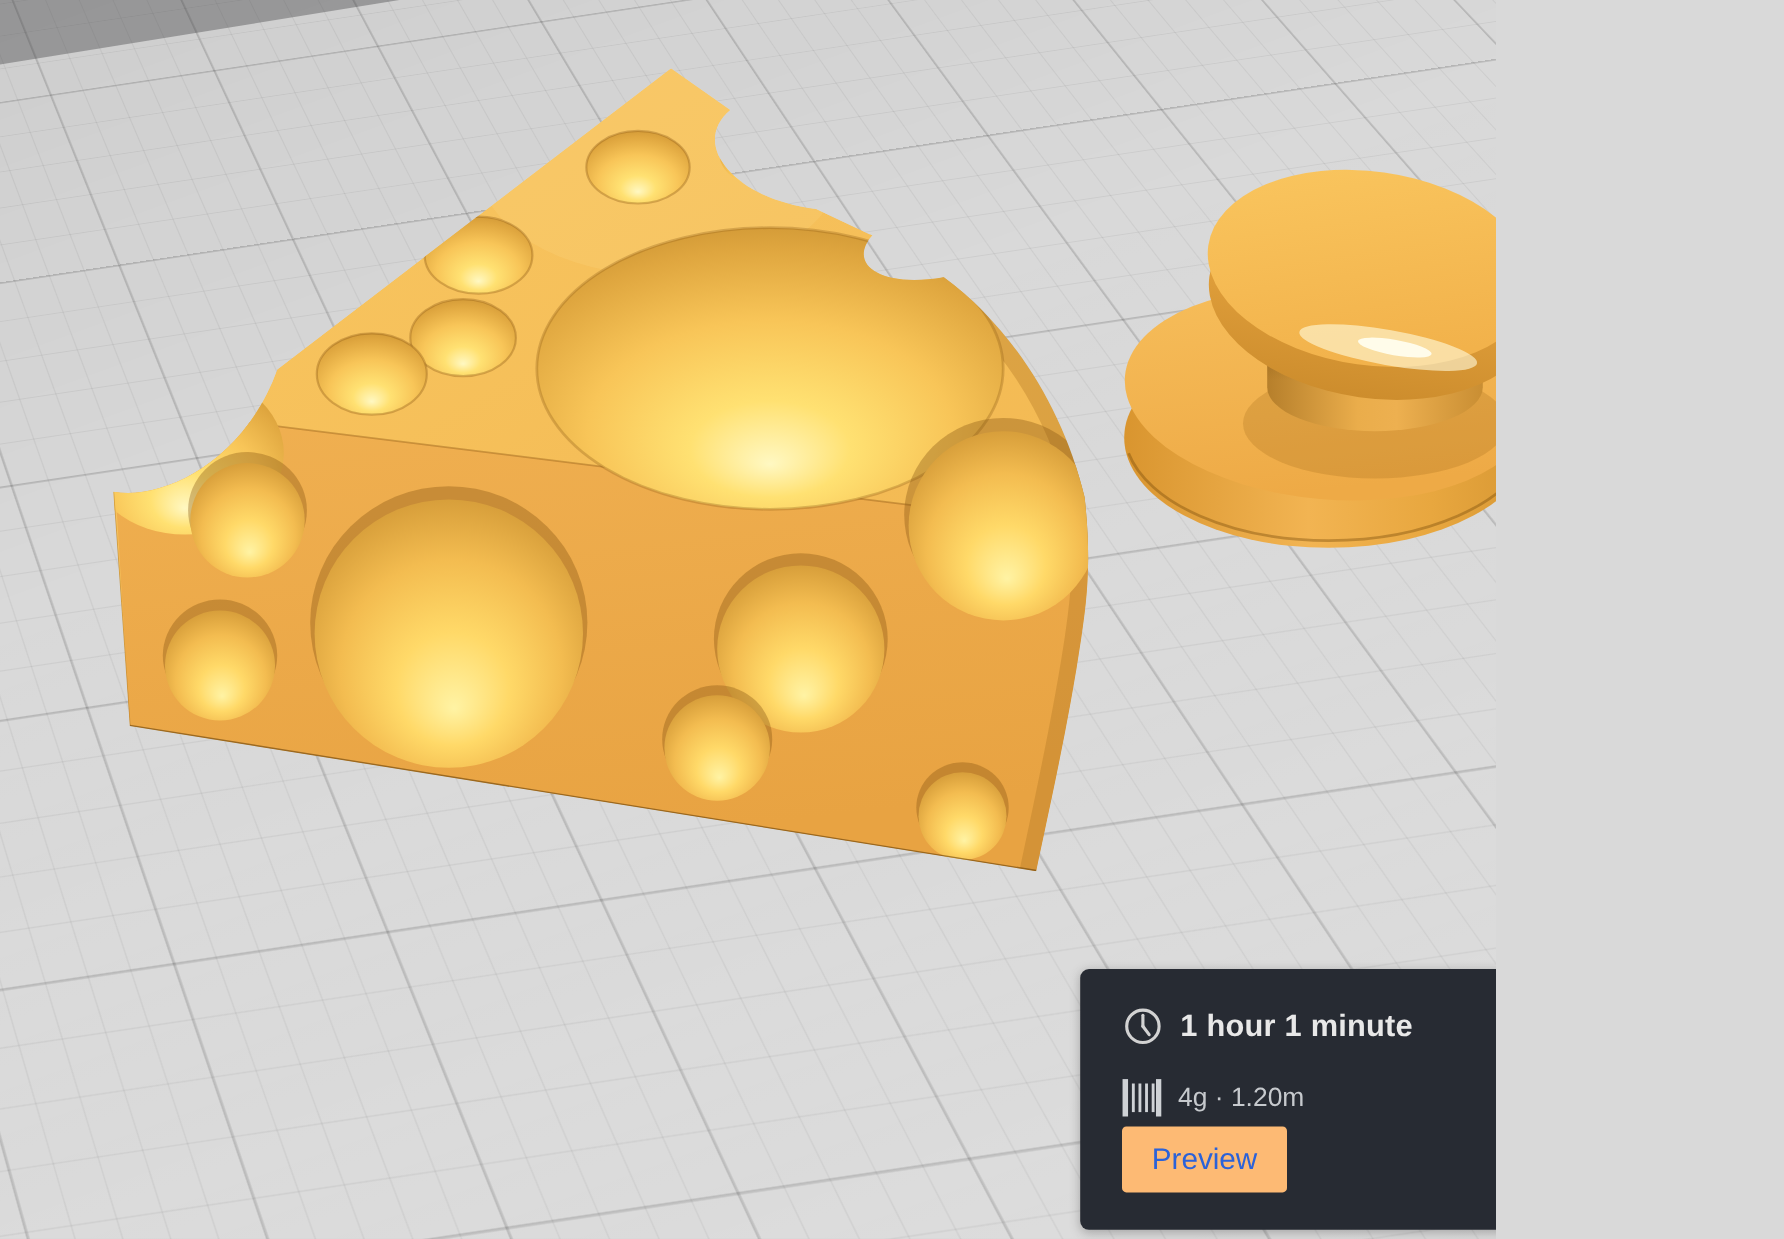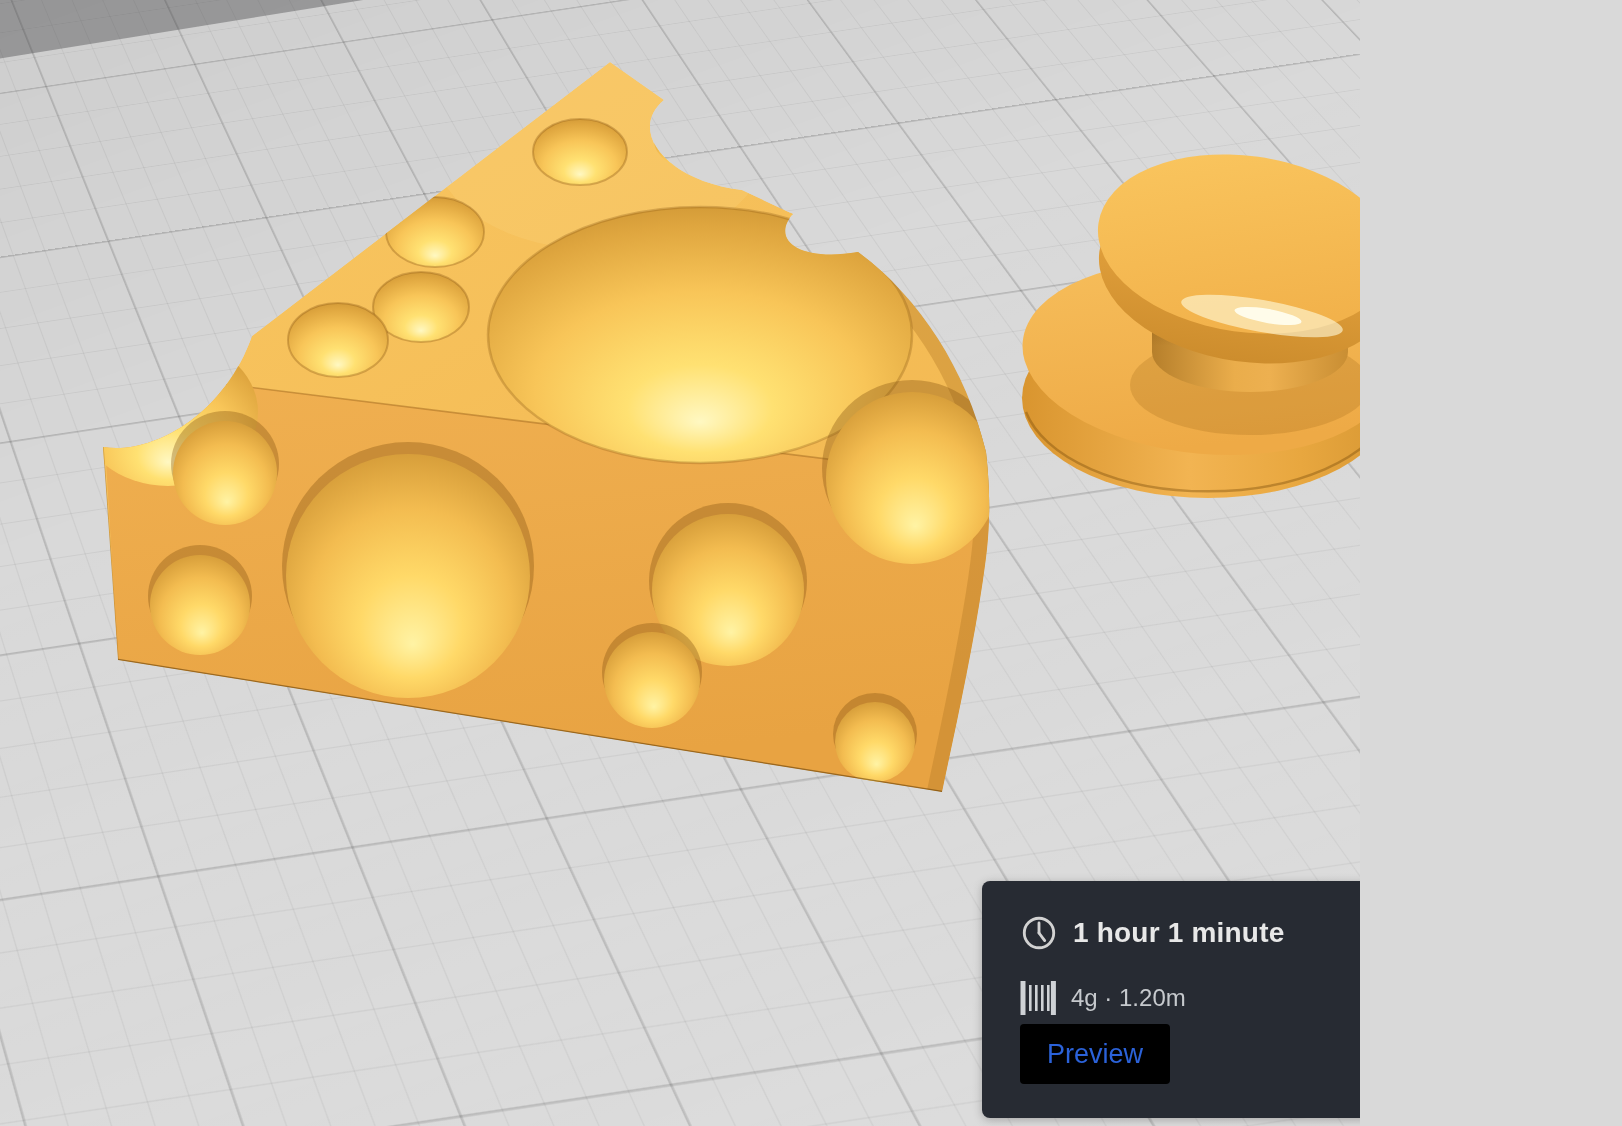--- a/index.html
+++ b/index.html
@@ -34,21 +34,21 @@
   .time-text{font-size:28px;font-weight:bold;color:#e8e8e8;letter-spacing:0.2px;}
   .info-btn{position:absolute;right:39px;top:32px;width:38px;height:38px;border-radius:50%;
     background:#cdd0d4;display:flex;align-items:center;justify-content:center;cursor:pointer;}
   .info-glyph{font-family:"Liberation Serif",serif;font-style:italic;font-weight:bold;
     font-size:27px;color:#272b33;line-height:1;transform:translateY(-1px);}
   .row-material{position:absolute;left:38px;top:88px;height:38px;display:flex;align-items:center;gap:15px;margin-top:10px;}
   .material-text{font-size:24px;color:#c6c9cd;}
   .btn{position:absolute;top:143px;height:60px;border:none;border-radius:4px;
     font-family:"Liberation Sans",sans-serif;font-size:27px;display:flex;
     align-items:center;justify-content:center;cursor:pointer;box-sizing:border-box;}
-  .btn-preview{left:38px;width:150px;background:#000000;color:#2b62d9;}
+  .btn-preview{left:38px;width:150px;background:#fdba74;color:#2b62d9;}
   .btn-save{left:211px;right:38px;background:#2b68e0;color:#ffffff;}
 </style>
 </head>
 <body>
 
 <div class="app">
 
   <div class="ground-clip">
     <div class="ground"></div>
     <div class="far-zone"></div>

